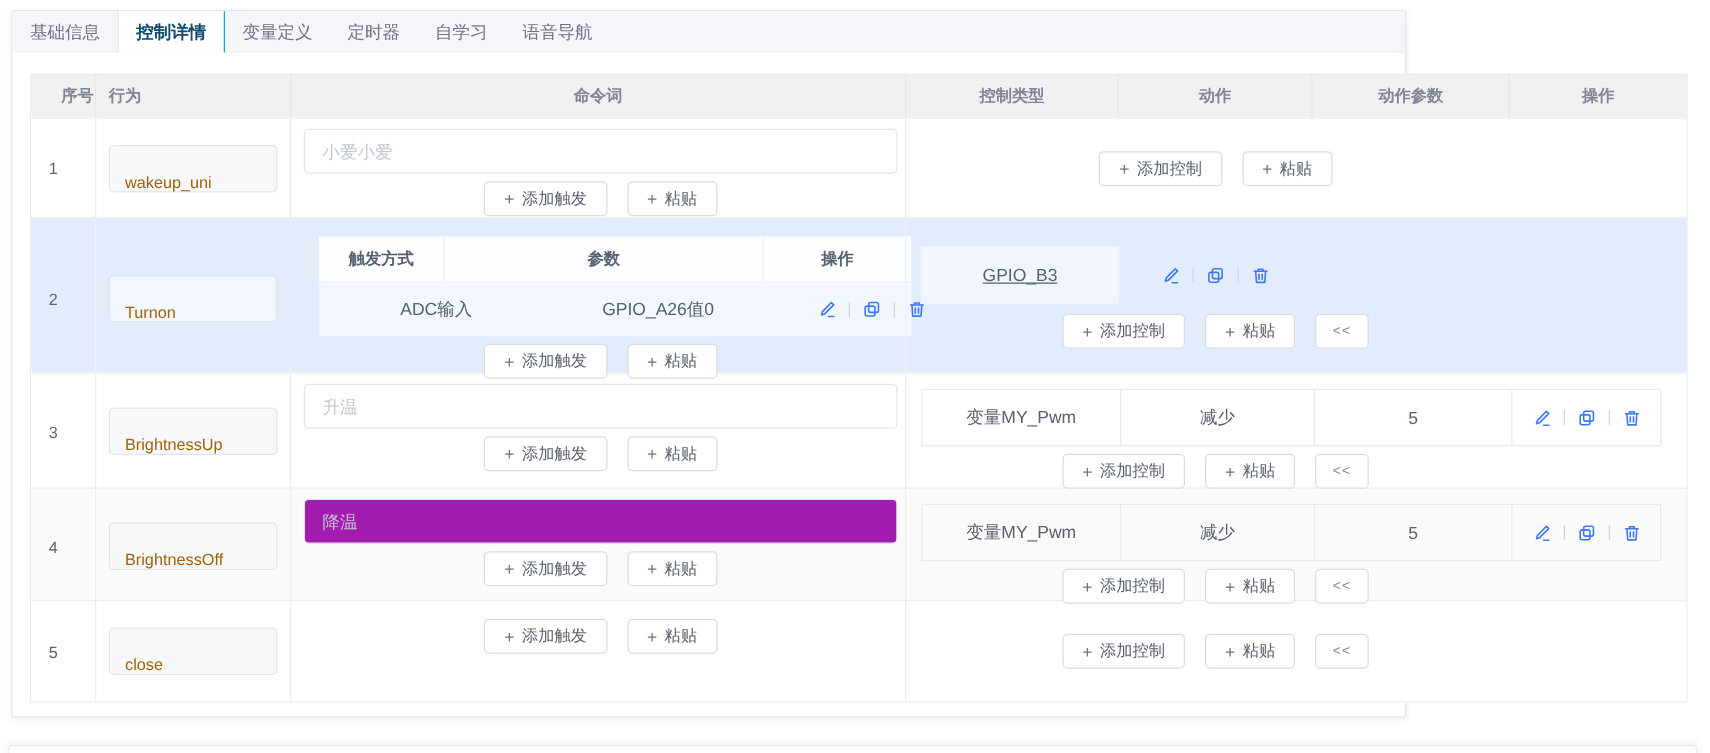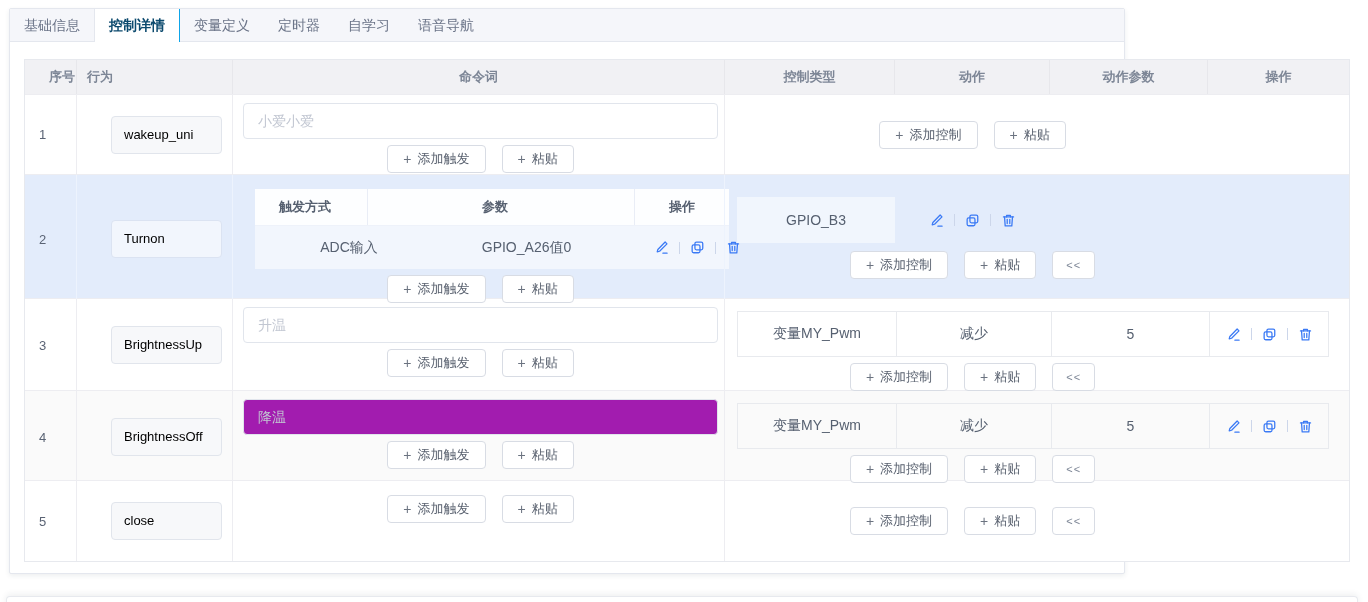--- a/index.html
+++ b/index.html
@@ -33,58 +33,58 @@
   .row.striped { background:#fafafa; }
   .row.selected { background:#e3ecfb; }
   .cell { position:relative; }
   .cell + .cell { border-left:1px solid #ededf1; }
   .row.selected .cell + .cell { border-left-color:#edf3fd; }
 
   .idx { display:flex; align-items:center; padding-left:14px; color:#5a6374; font-size:13px; }
 
   .behavior { display:flex; align-items:center; padding:0 10px; }
   .binput { width:100%; height:38px; line-height:36px; border:1px solid #e1e5ec;
-    border-radius:4px; background:#f7f8fa; color:#000000; font-size:13px; padding:0 12px;margin-left:24px; }
+    border-radius:4px; background:#f7f8fa; color:#a16207; font-size:13px; padding:11px 12px; }
   .row.selected .binput { background:rgba(255,255,255,.55); border-color:#dbe3f2; }
 
   .command { padding:8px 6px 0 10px; }
   .cinput { height:36px; line-height:34px; border:1px solid #e1e5ec; border-radius:4px;
     background:#fff; color:#c2c7d2; font-size:14px; padding:0 14px; }
   .row.striped .cinput { background:#a21caf; }
 
   .btnrow { display:flex; justify-content:center; align-items:center; gap:16px; margin-top:6px; }
   .btn { display:inline-flex; align-items:center; justify-content:center; gap:6px;
     height:28px; padding:0 15px; border:1px solid #d8dce4; border-radius:4px;
     background:#fff; color:#59616f; font-size:13px; cursor:pointer; white-space:nowrap; }
   .btn .plus { font-size:14px; line-height:1; color:#6b7380; }
   .btn.small { padding:0 13px; font-size:11px; color:#7d8696; letter-spacing:1px; }
 
   
   .trigtable { margin:6px 8px 0 12px; width:474px; }
   .trig-head { display:grid; grid-template-columns:100px 255px 1fr; height:36px;
-    background:rgba(255,255,255,.93);gap:12px; }
+    background:rgba(255,255,255,.93); }
   .trig-head .tc { display:flex; align-items:center; justify-content:center;
     font-size:13px; font-weight:bold; color:#566070; border-left:1px solid #e9edf6; }
   .trig-head .tc:first-child { border-left:none; }
   .trig-row { display:grid; grid-template-columns:100px 255px 1fr; height:44px;
     background:rgba(255,255,255,.55); border-top:1px solid #eef2fa;padding-left:44px; }
   .trig-row .tc { display:flex; align-items:center; justify-content:center;
     font-size:14px; color:#566070; }
 
   
   .ctrl-center { height:100%; display:flex; align-items:center; }
   .ctrl-btn-box { margin-left:12px; width:471px; display:flex; justify-content:center; gap:16px; }
   .ctrl-inner { margin-left:12px; width:592px; display:grid;
     grid-template-columns:158px 155px 158px 1fr; height:46px; }
   .ctrl-inner .tc { display:flex; align-items:center; justify-content:center;
     font-size:14px; color:#566070; }
   .ctrl-inner.bordered { border:1px solid #e8eaee; }
   .ctrl-inner.bordered .tc + .tc { border-left:1px solid #e8eaee; }
   .ctrl-inner.band { margin-top:22px; }
-  .ctrl-inner.band .tc.shade { background:rgba(255,255,255,.5); }
+  .ctrl-inner.band .tc.shade { background:rgba(255,255,255,.5);text-decoration:underline; }
   .ctrl-inner.band .tc.shade + .tc.shade { border-left:1px solid rgba(255,255,255,.85); }
   .ctrl-inner.bordered { margin-top:12px; }
   .ctrl-btnrow { margin-left:12px; width:471px; display:flex; justify-content:center;
     gap:16px; margin-top:6px; }
   .ctrl-inner.band + .ctrl-btnrow { margin-top:8px; }
 
   .icons { display:flex; align-items:center; justify-content:center; gap:10px; height:100%; }
   .icon { display:inline-flex; cursor:pointer; }
   .icon-div { width:1px; height:12px; background:#ccd6ea; }
 

